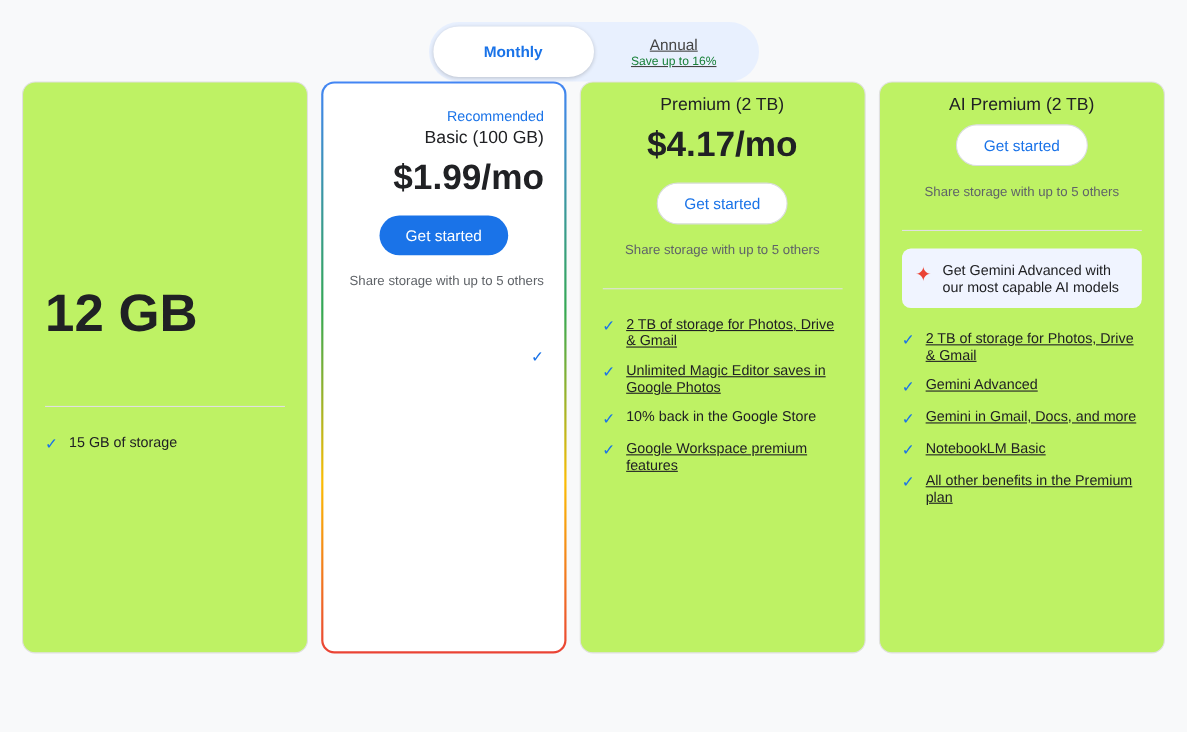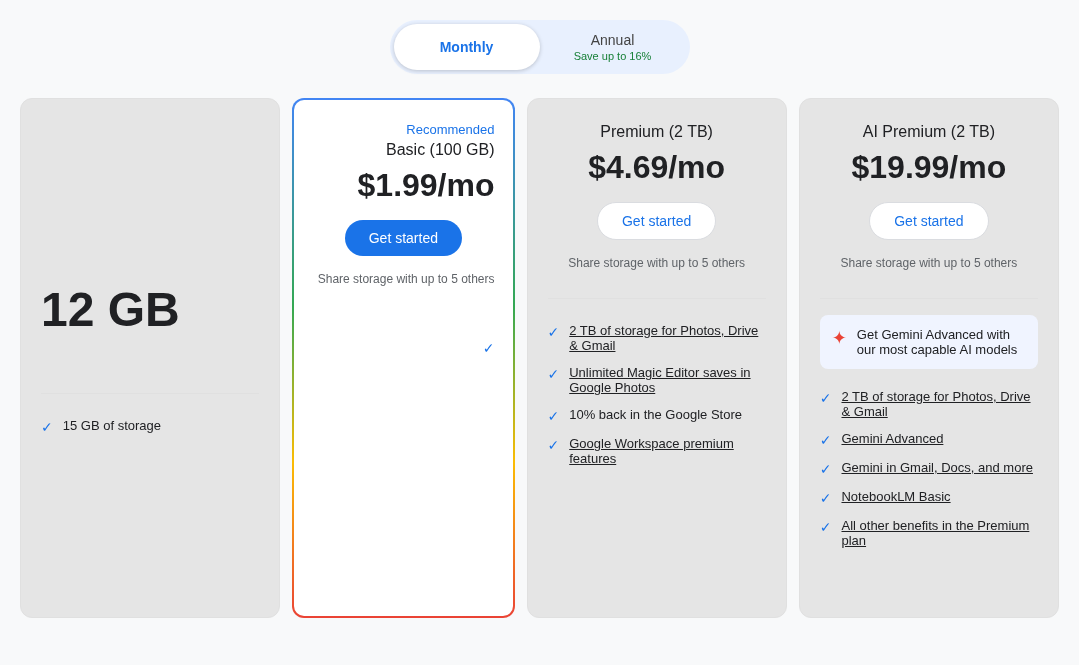--- a/index.html
+++ b/index.html
@@ -11,21 +11,20 @@
       align-items: center;
       padding: 20px;
       min-height: 665px;
     }
 
     .toggle-container {
       display: flex;
       background: #e8f0fe;
       border-radius: 30px;
       padding: 4px;
-      margin-bottom: 24px;
       width: 300px;
     }
 
     .toggle-btn {
       flex: 1;
       padding: 8px 16px;
       border: none;
       border-radius: 24px;
       cursor: pointer;
       font-size: 14px;
@@ -37,20 +36,21 @@
     .toggle-btn.active {
       background: #fff;
       box-shadow: 0 1px 4px rgba(0,0,0,0.2);
       color: #1a73e8;
       font-weight: 600;
     }
 
     .toggle-btn.inactive {
       background: transparent;
       color: #444;
+      text-decoration: underline;
     }
 
     .toggle-annual {
       display: flex;
       flex-direction: column;
       align-items: center;
       gap: 2px;
     }
 
     .save-label {
@@ -62,23 +62,23 @@
     .plans-container {
       display: flex;
       gap: 12px;
       align-items: stretch;
       max-width: 1060px;
       width: 100%;
     }
 
     .plan-card {
       flex: 1;
-      background: #e5e5e5;
+      background: #bef264;
       border-radius: 12px;
-      padding: 24px 20px;
+      padding: 12px 20px;
       display: flex;
       flex-direction: column;
       border: 1px solid #e0e0e0;
       position: relative;
       min-height: 520px;
     }
 
     .plan-card.recommended {
       border: none;
       padding: 2px;
@@ -252,21 +252,21 @@
       <ul class="feature-list">
         <li class="feature-item">
           <span class="check-icon">✓</span>
         </li>
       </ul>
     </div>
   </div>
 
   <div class="plan-card">
     <div class="plan-name">Premium (2 TB)</div>
-    <div class="plan-price">$4.69/mo</div>
+    <div class="plan-price">$4.17/mo</div>
     <button class="get-started-btn secondary">Get started</button>
     <p class="share-text">Share storage with up to 5 others</p>
     <hr class="divider">
     <ul class="feature-list">
       <li class="feature-item">
         <span class="check-icon">✓</span>
         <span class="feature-link">2 TB of storage for Photos, Drive &amp; Gmail</span>
       </li>
       <li class="feature-item">
         <span class="check-icon">✓</span>
@@ -278,21 +278,20 @@
       </li>
       <li class="feature-item">
         <span class="check-icon">✓</span>
         <span class="feature-link">Google Workspace premium features</span>
       </li>
     </ul>
   </div>
 
   <div class="plan-card">
     <div class="plan-name">AI Premium (2 TB)</div>
-    <div class="plan-price">$19.99/mo</div>
     <button class="get-started-btn secondary">Get started</button>
     <p class="share-text">Share storage with up to 5 others</p>
     <hr class="divider">
     <div class="gemini-highlight">
       <span class="gemini-star">✦</span>
       <span class="gemini-text">Get Gemini Advanced with our most capable AI models</span>
     </div>
     <ul class="feature-list">
       <li class="feature-item">
         <span class="check-icon">✓</span>

